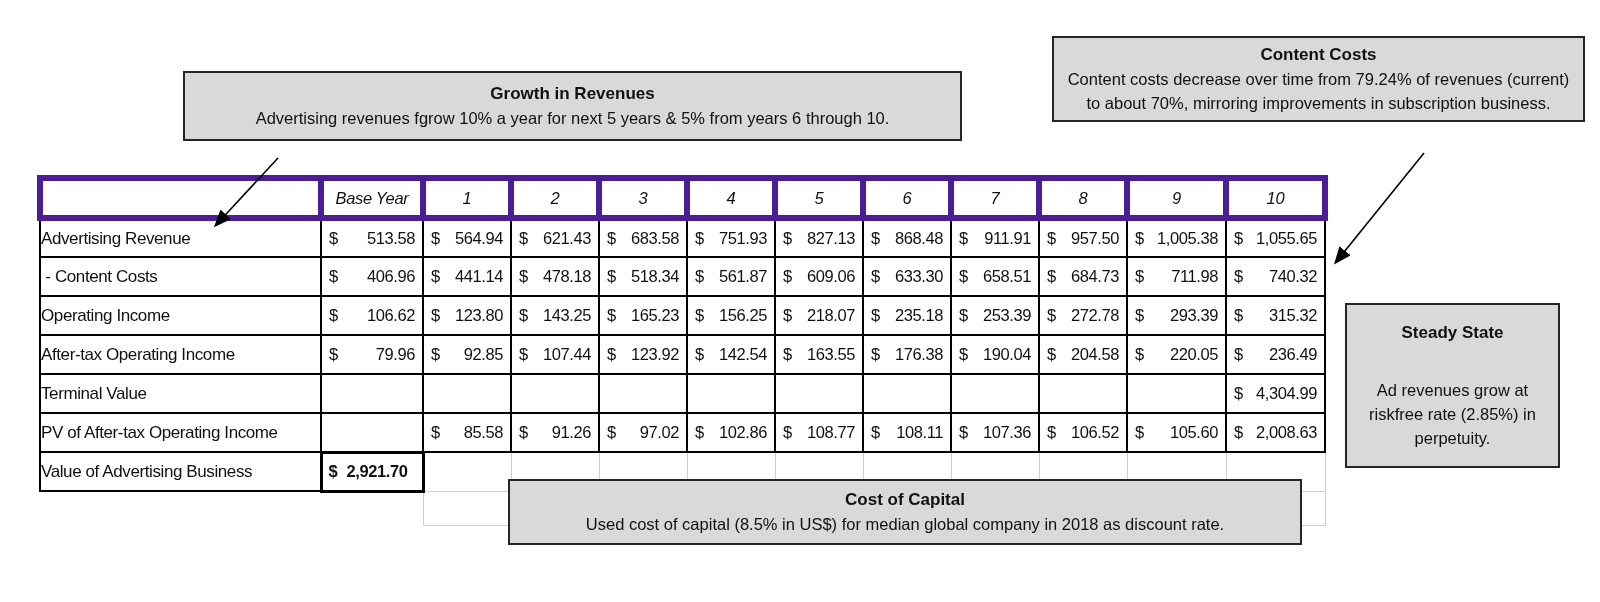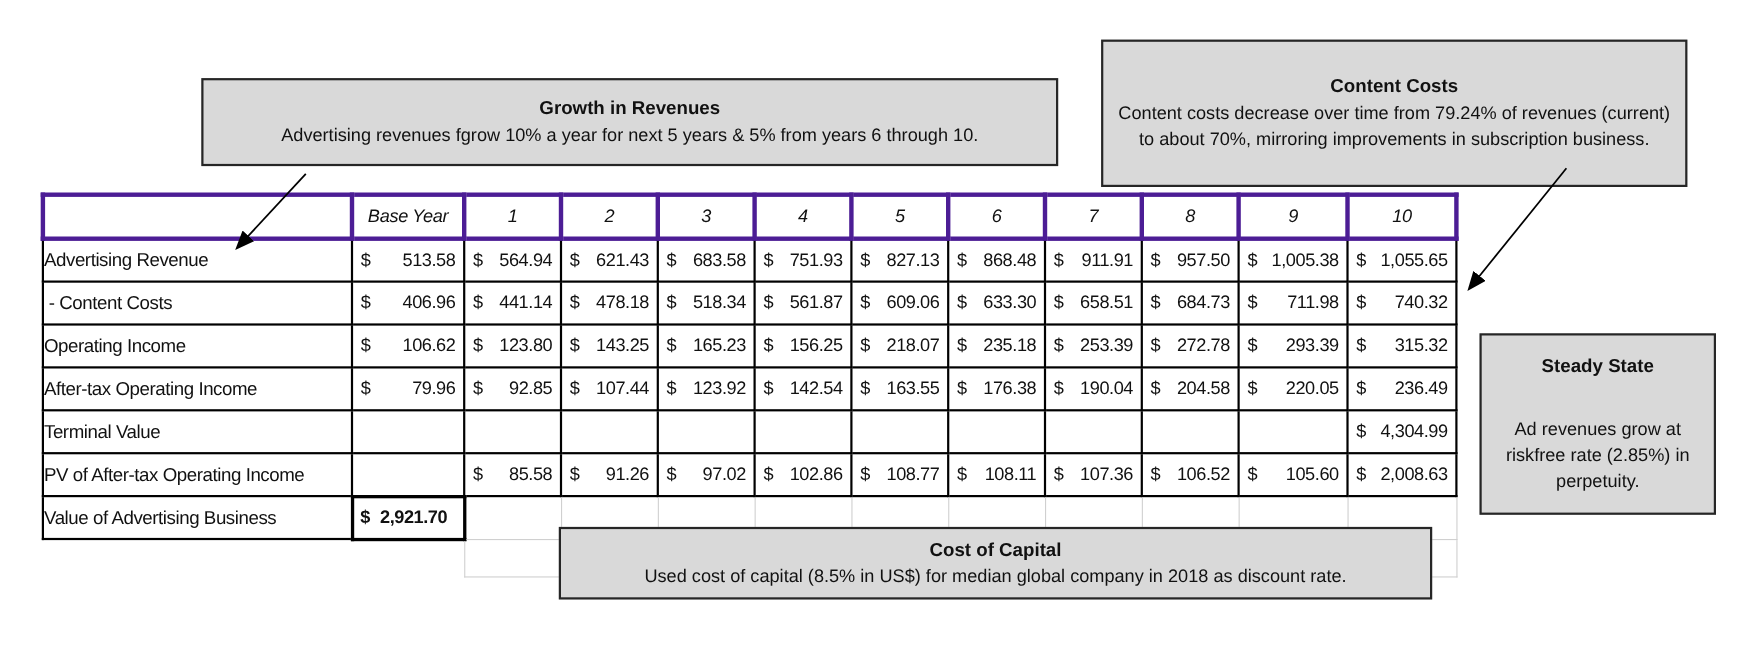--- a/index.html
+++ b/index.html
@@ -10,36 +10,36 @@
 
   
   .callout {
     position:absolute; background:#d9d9d9; border:2px solid #262626;
     box-sizing:border-box; display:flex; flex-direction:column;
     justify-content:center; text-align:center; padding:4px 10px;
   }
   .co-title { font-weight:bold; font-size:17px; line-height:24px; }
   .co-body  { font-size:16.5px; line-height:24px; }
 
-  #co-growth  { left:183px; top:71px;  width:779px; height:80px; }
-  #co-content { left:1001px; top:36px; width:533px; height:134px; }
+  #co-growth  { left:183px; top:71px;  width:779px; height:70px; }
+  #co-content { left:1052px; top:36px; width:533px; height:86px; }
   #co-capital { left:508px; top:479px; width:794px; height:66px; z-index:5; }
   #co-steady  { left:1345px; top:303px; width:215px; height:165px;gap:33px; }
 
   
   .arrows { position:absolute; left:0; top:0; width:1600px; height:602px; pointer-events:none; z-index:4; }
 
   
   table.val {
     position:absolute; left:37px; top:175px; border-collapse:collapse;
     table-layout:fixed; z-index:2;
   }
   table.val th, table.val td { padding:0; box-sizing:border-box; overflow:hidden; }
   table.val th {
-    height:40px; border:4px solid #4c1d95; font-style:italic; font-weight:normal;
+    height:40px; border:6px solid #4c1d95; font-style:italic; font-weight:normal;
     font-size:16.5px; text-align:center; letter-spacing:-0.3px;
   }
   td.dark  { height:39px; border:2px solid #000; font-size:16.5px; letter-spacing:-0.4px; }
   td.label { text-align:left; padding-left:4px; white-space:pre; font-size:17px;margin-left:39px; }
   td.money   { }
   .acct { display:flex; justify-content:space-between; align-items:center; width:100%; }
   .cur  { padding-left:7px; }
   .num  { padding-right:7px; }
   td.boldcell { border:3px solid #000; font-weight:bold; }
   td.boldcell .cur { padding-left:6px; }

